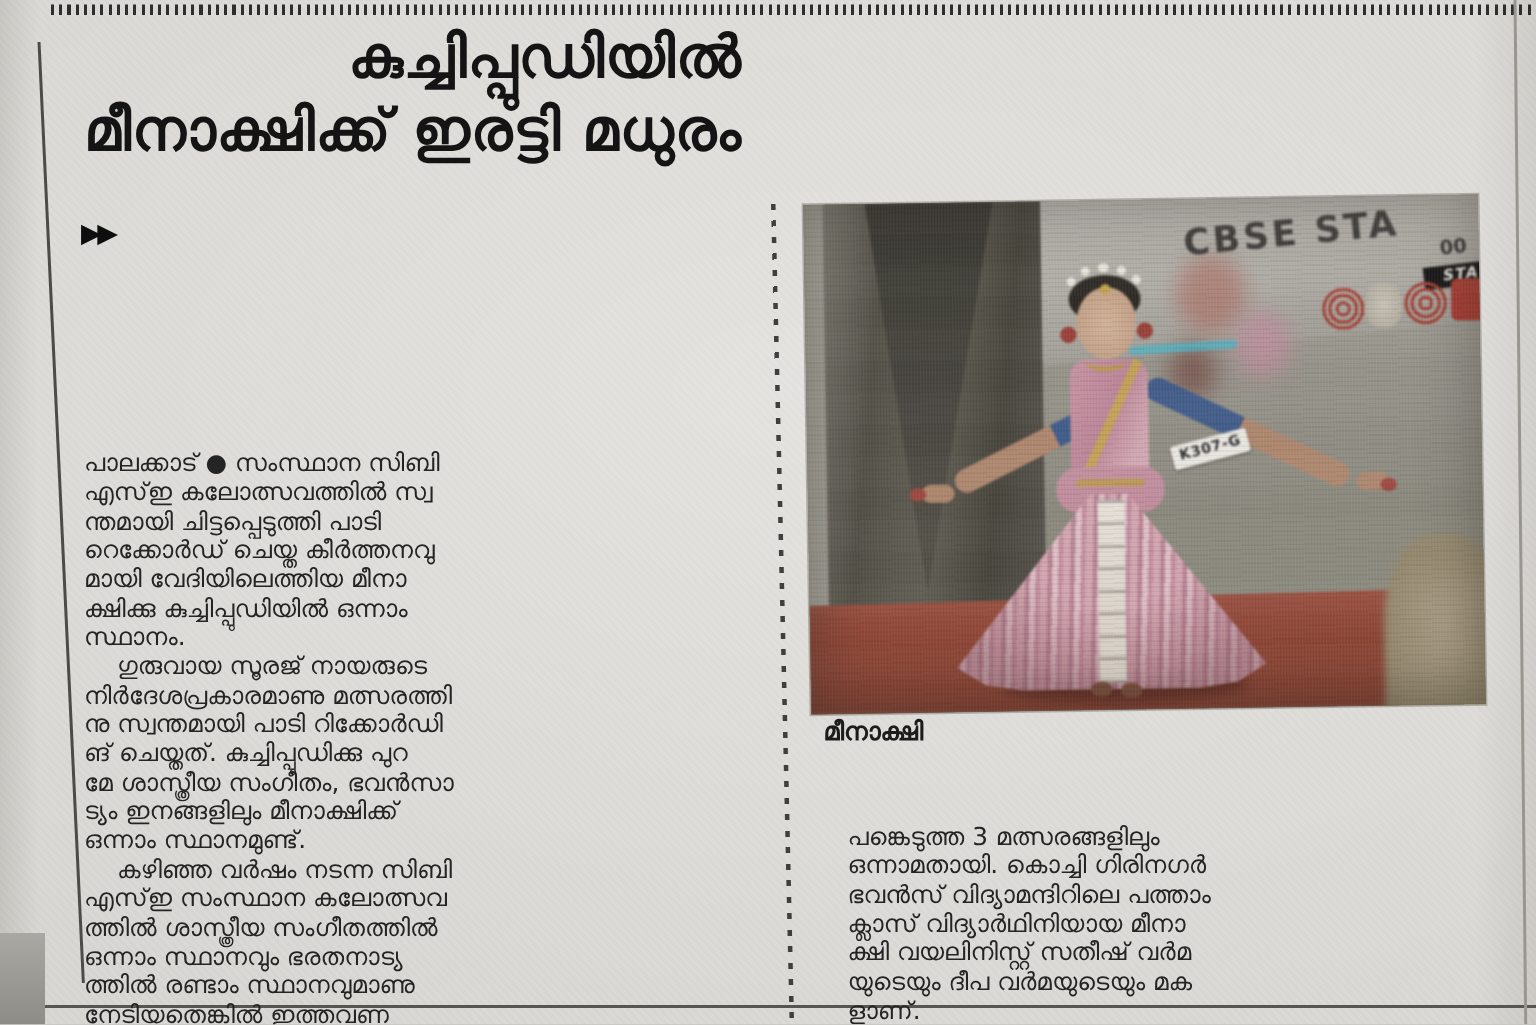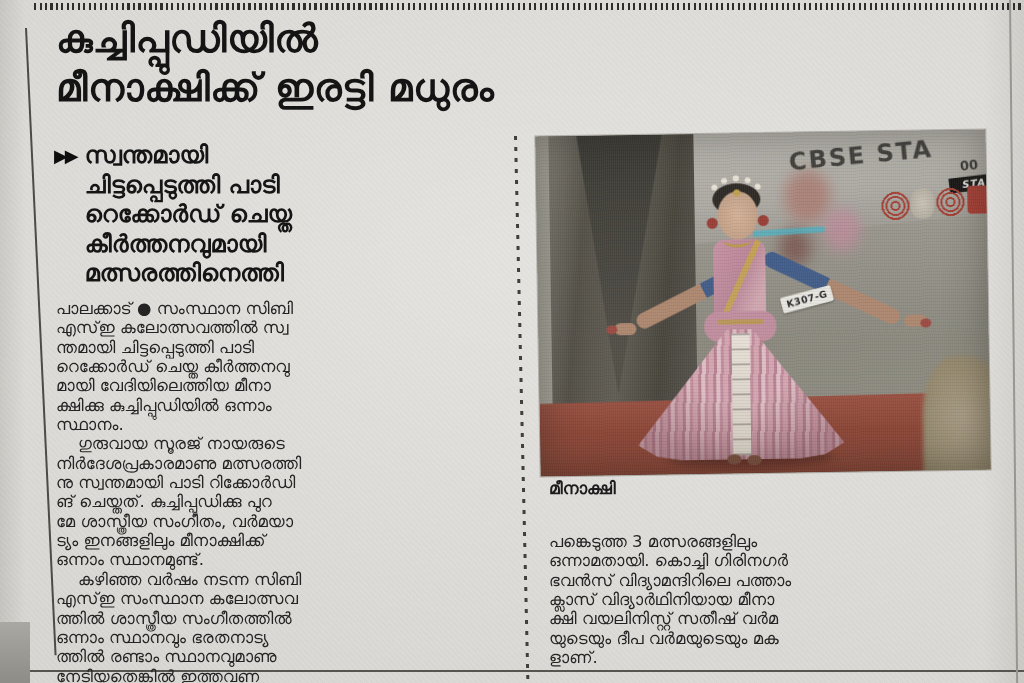--- a/index.html
+++ b/index.html
@@ -21,21 +21,21 @@
   .col-divider{left:514px;top:136px;width:2.5px;height:546px;
     background:repeating-linear-gradient(180deg,#3f3f3d 0 4px,transparent 4px 11px);
     transform-origin:top center;transform:rotate(-1.3deg);}
   .bottom-rule{left:0;top:670px;width:1024px;height:2px;background:#57554f;}
   .right-edge{left:1009px;top:0;width:1.5px;height:683px;background:#98968f;
     transform-origin:top center;transform:rotate(-0.6deg);}
   .corner-shade{left:0;top:622px;width:30px;height:61px;
     background:linear-gradient(180deg,#aaa8a3,#8e8c87);}
   
   .headline{left:56px;top:14px;white-space:pre;color:#141414;
-    font-size:39px;line-height:49px;font-weight:800;letter-spacing:.5px;}
+    font-size:39px;line-height:49px;font-weight:800;letter-spacing:.5px;text-align:right;}
   .deck{left:54px;top:141px;display:flex;align-items:flex-start;gap:9px;color:#151515;}
   .deck-marker{font-size:18px;line-height:30px;letter-spacing:-3px;color:#0e0e0e;}
   .deck-text{white-space:pre;font-size:24px;line-height:29.6px;font-weight:700;}
   .bodytext{white-space:pre;font-size:16.5px;line-height:19.35px;font-weight:400;color:#242424;}
   .col1{left:56px;top:299px;}
   .col1 .para{margin:0;}
   .indent{text-indent:22px;}
   .caption{left:549px;top:478px;font-size:17px;font-weight:800;color:#1c1c1c;}
   .col2{left:549px;top:532px;}
   
@@ -138,40 +138,35 @@
   <div class="abs col-divider"></div>
   <div class="abs bottom-rule"></div>
   <div class="abs right-edge"></div>
   <div class="abs corner-shade"></div>
 
   <h1 class="abs headline" style="margin:0;">കുച്ചിപ്പുഡിയിൽ
 മീനാക്ഷിക്ക് ഇരട്ടി മധുരം</h1>
 
   <div class="abs deck">
     <span class="deck-marker">▶▶</span>
-    <span class="deck-text">സ്വന്തമായി
-ചിട്ടപ്പെടുത്തി പാടി
-റെക്കോർഡ് ചെയ്ത
-കീർത്തനവുമായി
-മത്സരത്തിനെത്തി</span>
   </div>
 
   <div class="abs col1">
     <p class="para bodytext">പാലക്കാട് ● സംസ്ഥാന സിബി
 എസ്ഇ കലോത്സവത്തിൽ സ്വ
 ന്തമായി ചിട്ടപ്പെടുത്തി പാടി
 റെക്കോർഡ് ചെയ്ത കീർത്തനവു
 മായി വേദിയിലെത്തിയ മീനാ
 ക്ഷിക്കു കുച്ചിപ്പുഡിയിൽ ഒന്നാം
 സ്ഥാനം.</p>
     <p class="para bodytext indent">ഗുരുവായ സൂരജ് നായരുടെ
 നിർദേശപ്രകാരമാണു മത്സരത്തി
 നു സ്വന്തമായി പാടി റിക്കോർഡി
 ങ് ചെയ്തത്. കുച്ചിപ്പുഡിക്കു പുറ
-മേ ശാസ്ത്രീയ സംഗീതം, വർമയാ
+മേ ശാസ്ത്രീയ സംഗീതം, ഭവൻസാ
 ട്യം ഇനങ്ങളിലും മീനാക്ഷിക്ക്
 ഒന്നാം സ്ഥാനമുണ്ട്.</p>
     <p class="para bodytext indent">കഴിഞ്ഞ വർഷം നടന്ന സിബി
 എസ്ഇ സംസ്ഥാന കലോത്സവ
 ത്തിൽ ശാസ്ത്രീയ സംഗീതത്തിൽ
 ഒന്നാം സ്ഥാനവും ഭരതനാട്യ
 ത്തിൽ രണ്ടാം സ്ഥാനവുമാണു
 നേടിയതെങ്കിൽ ഇത്തവണ</p>
   </div>
 
@@ -221,21 +216,21 @@
       <div class="abs belt"></div>
       <div class="abs tag">K307-G</div>
     </div>
     <div class="abs grain"></div>
     <div class="abs vignette"></div>
   </div>
 
   <div class="abs caption">മീനാക്ഷി</div>
 
   <div class="abs col2">
-    <p class="para bodytext" style="margin:0;">പങ്കെടുത്ത 3 മത്സരങ്ങളിലും
+    <p class="para bodytext" style="margin:16px;">പങ്കെടുത്ത 3 മത്സരങ്ങളിലും
 ഒന്നാമതായി. കൊച്ചി ഗിരിനഗർ
 ഭവൻസ് വിദ്യാമന്ദിറിലെ പത്താം
 ക്ലാസ് വിദ്യാർഥിനിയായ മീനാ
 ക്ഷി വയലിനിസ്റ്റ് സതീഷ് വർമ
 യുടെയും ദീപ വർമയുടെയും മക
 ളാണ്.</p>
   </div>
 
 </div>
 

